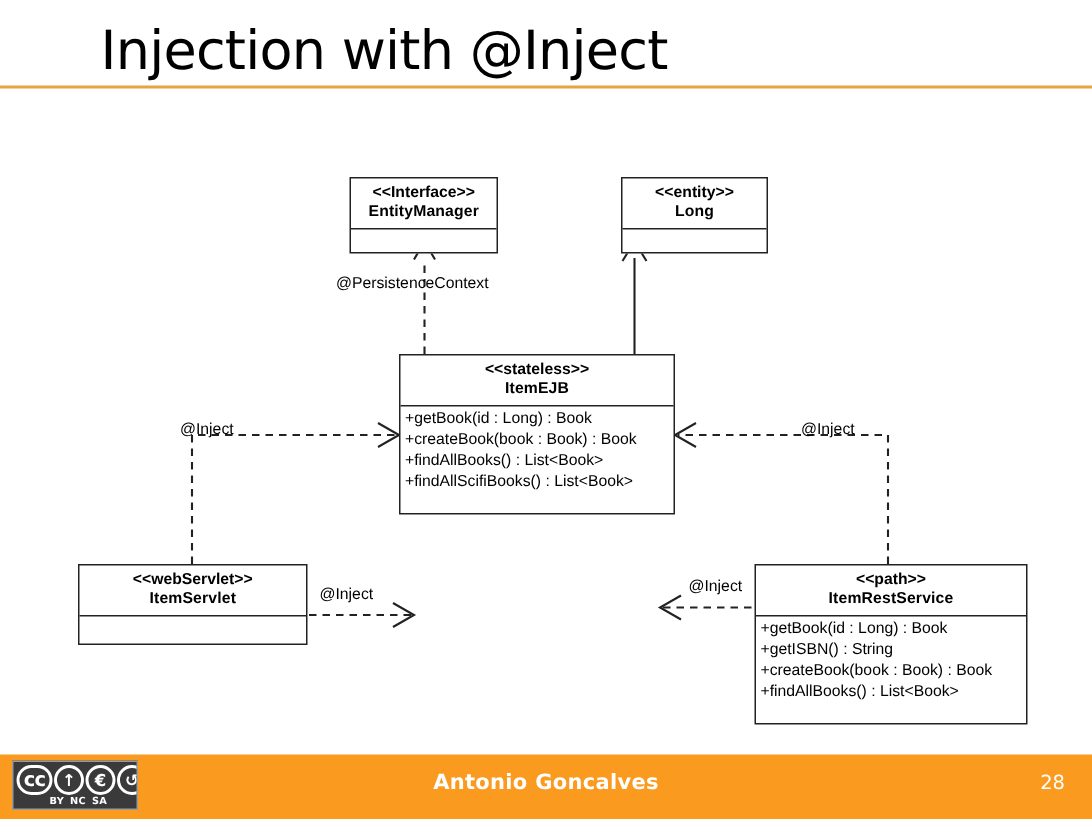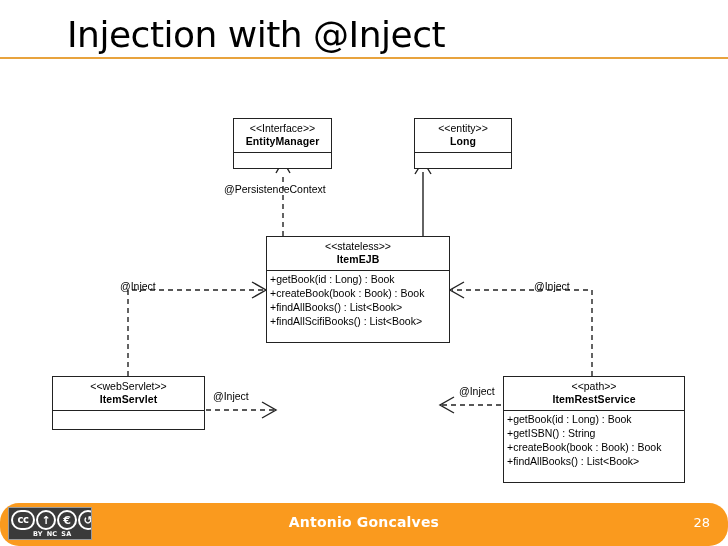--- a/index.html
+++ b/index.html
@@ -62,21 +62,21 @@
     z-index: 5;
   }
   .uml-head {
     text-align: center;
     padding: 3px 4px 4px 4px;
     line-height: 1.25;
   }
   .uml-stereo {
     display: block;
     font-size: 10.5px;
-    font-weight: 400;
+    font-weight: 700;
   }
   .uml-name {
     display: block;
     font-size: 10.5px;
     font-weight: bold;
     letter-spacing: 0.1px;
   }
   .uml-sep {
     border-top: 1px solid #222222;
     height: 0;
@@ -115,21 +115,20 @@
 
   
   #footer-bar {
     position: absolute;
     left: 0;
     top: 503px;
     width: 728px;
     height: 43px;
     background: #fa9a1e;
     z-index: 10;
-    border-radius: 19px;
   }
   #footer-author {
     position: absolute;
     left: 0;
     top: 11px;
     width: 728px;
     text-align: center;
     font-family: "DejaVu Sans", sans-serif;
     font-size: 14px;
     font-weight: bold;
@@ -177,21 +176,21 @@
     font-size: 11px;
     font-weight: bold;
     display: flex;
     align-items: center;
     justify-content: center;
     line-height: 1;
   }
   .cc-circle.wide {
     width: 24px;
     border-radius: 10px;
-    font-size: 10px;
+    font-size: 13px;
     letter-spacing: -0.5px;
   }
   .cc-tags {
     position: absolute;
     left: 24px;
     bottom: 1px;
     display: flex;
     gap: 4px;
     font-family: "DejaVu Sans", sans-serif;
     font-size: 6.5px;

